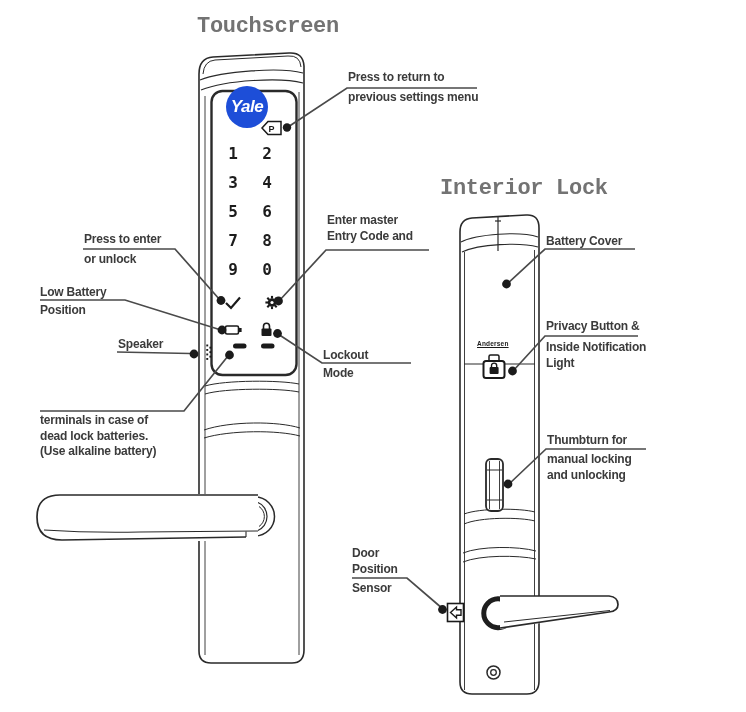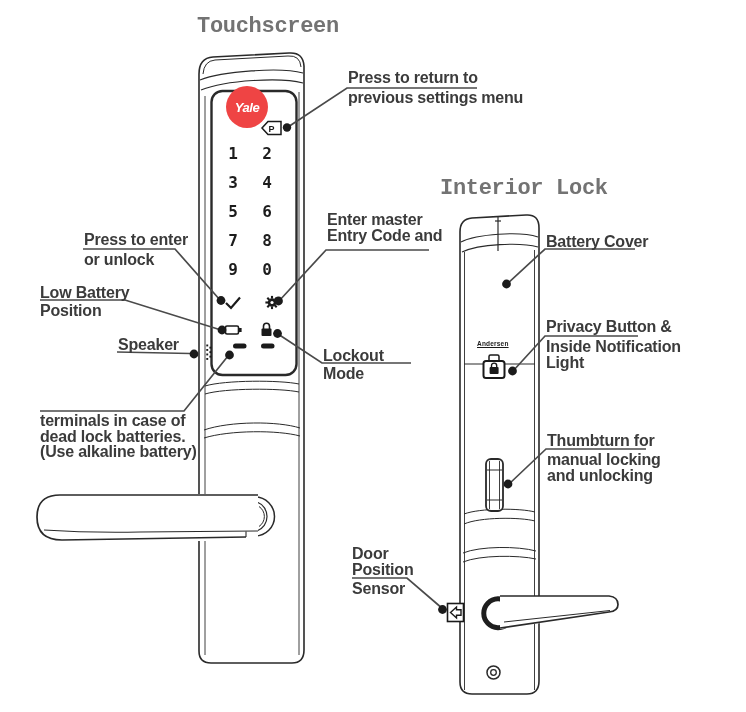--- a/index.html
+++ b/index.html
@@ -1,27 +1,27 @@
 <!DOCTYPE html>
 <html><head>
 <meta charset="utf-8">
 <style>
   html,body{margin:0;padding:0;background:#fff;}
   .canvas{position:relative;width:746px;height:712px;background:#fff;overflow:hidden;
           font-family:"Liberation Sans",sans-serif;}
   .art{position:absolute;left:0;top:0;}
-  .label{position:absolute;font-size:16px;line-height:15.5px;font-weight:bold;
+  .label{position:absolute;font-size:12px;line-height:15.5px;font-weight:bold;
          color:#3b3b3b;white-space:pre-line;letter-spacing:-0.2px;}
   .title{position:absolute;font-size:22px;font-weight:bold;color:#737373;
          letter-spacing:-0.3px;font-family:Liberation Mono, monospace;}
   .digit{position:absolute;width:22px;height:20px;line-height:20px;text-align:center;
          font-family:"DejaVu Sans Mono",monospace;font-weight:bold;font-size:16px;color:#1c1c1c;}
   .yale-logo{position:absolute;left:226px;top:86px;width:42px;height:42px;border-radius:50%;
-         background:#ef4444;display:flex;align-items:center;justify-content:center;
-         color:#fff;font-weight:bold;font-style:italic;font-size:13px;letter-spacing:-0.4px;}
+         background:#1d4ed8;display:flex;align-items:center;justify-content:center;
+         color:#fff;font-weight:bold;font-style:italic;font-size:17px;letter-spacing:-0.4px;}
   .brand-small{position:absolute;left:477px;top:340px;width:44px;
          font-size:6.5px;font-weight:bold;color:#1a1a1a;text-decoration:underline;
          letter-spacing:0.2px;}
   .lh16{line-height:16px;}
 </style>
 </head>
 <body>
 
 <div class="canvas">
 

